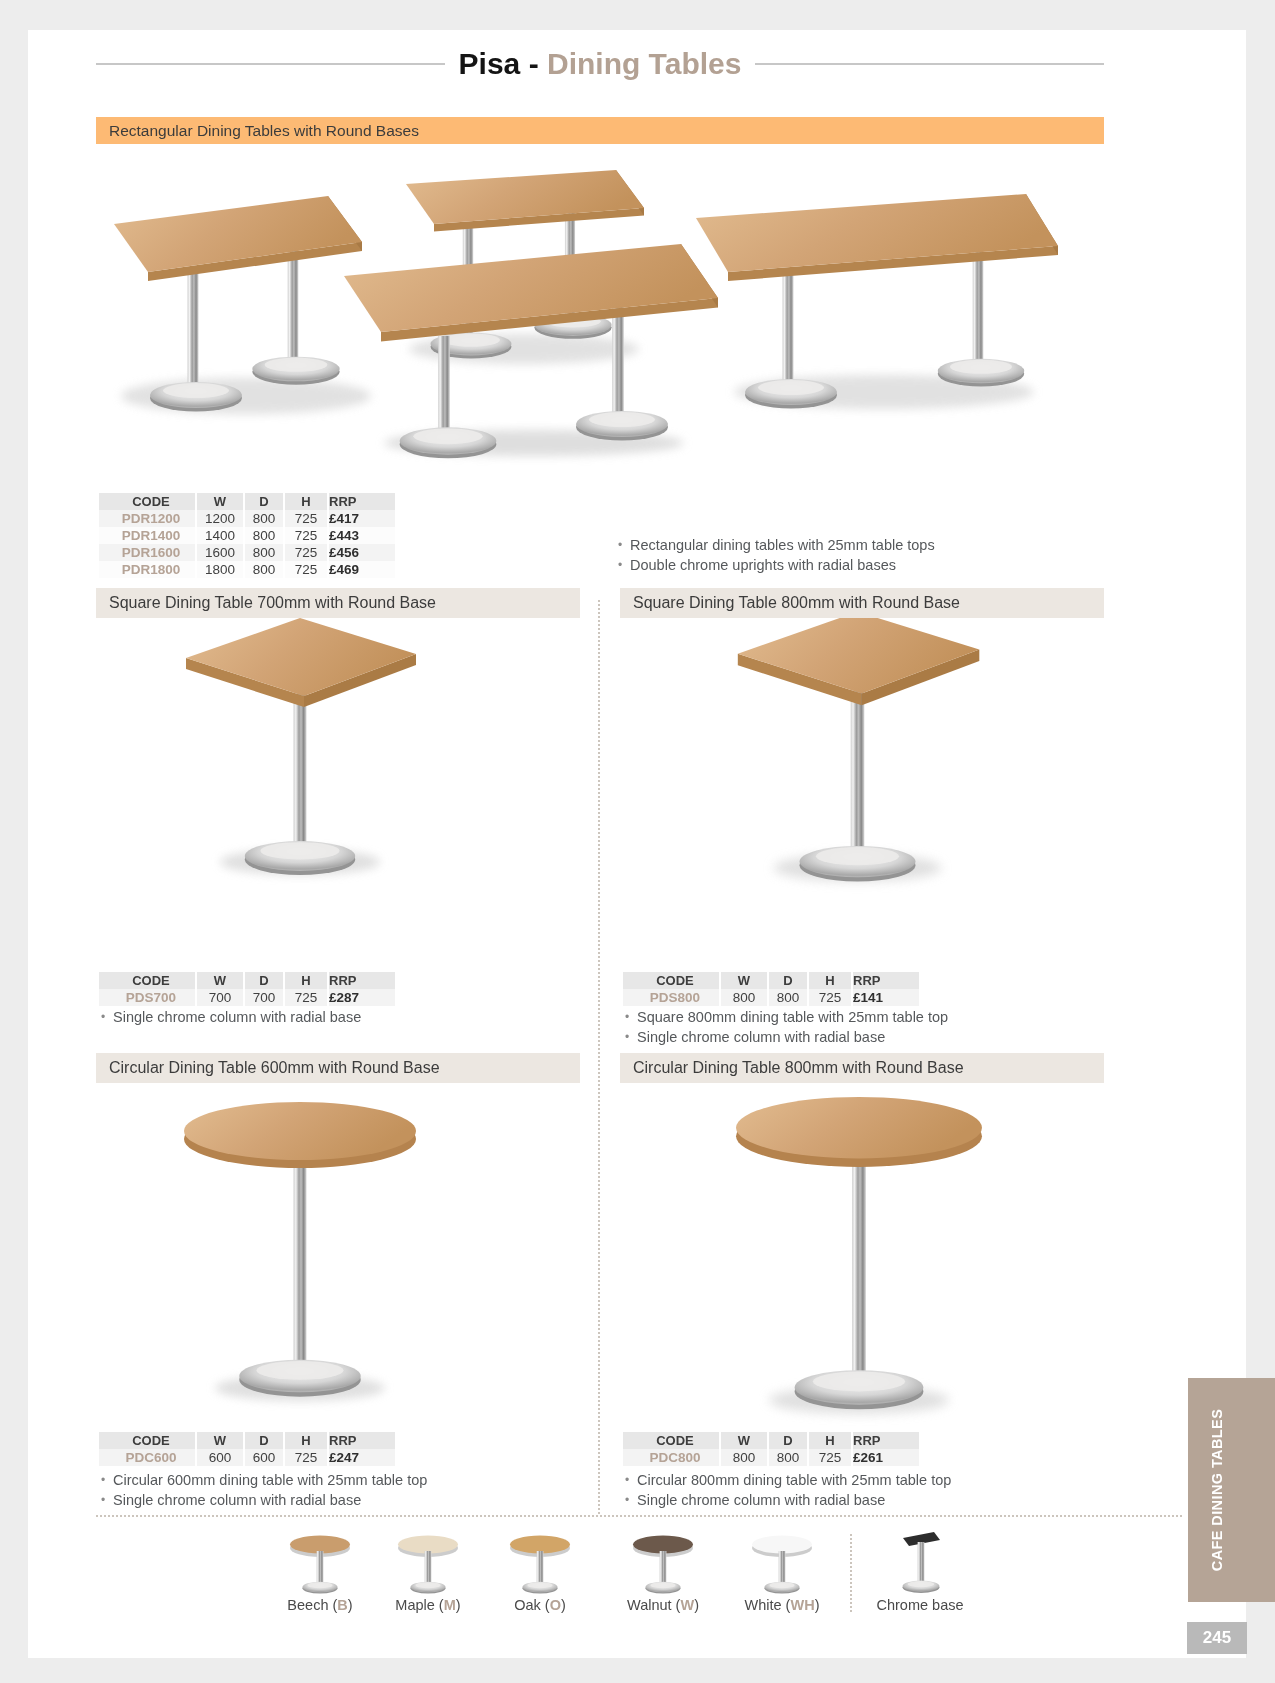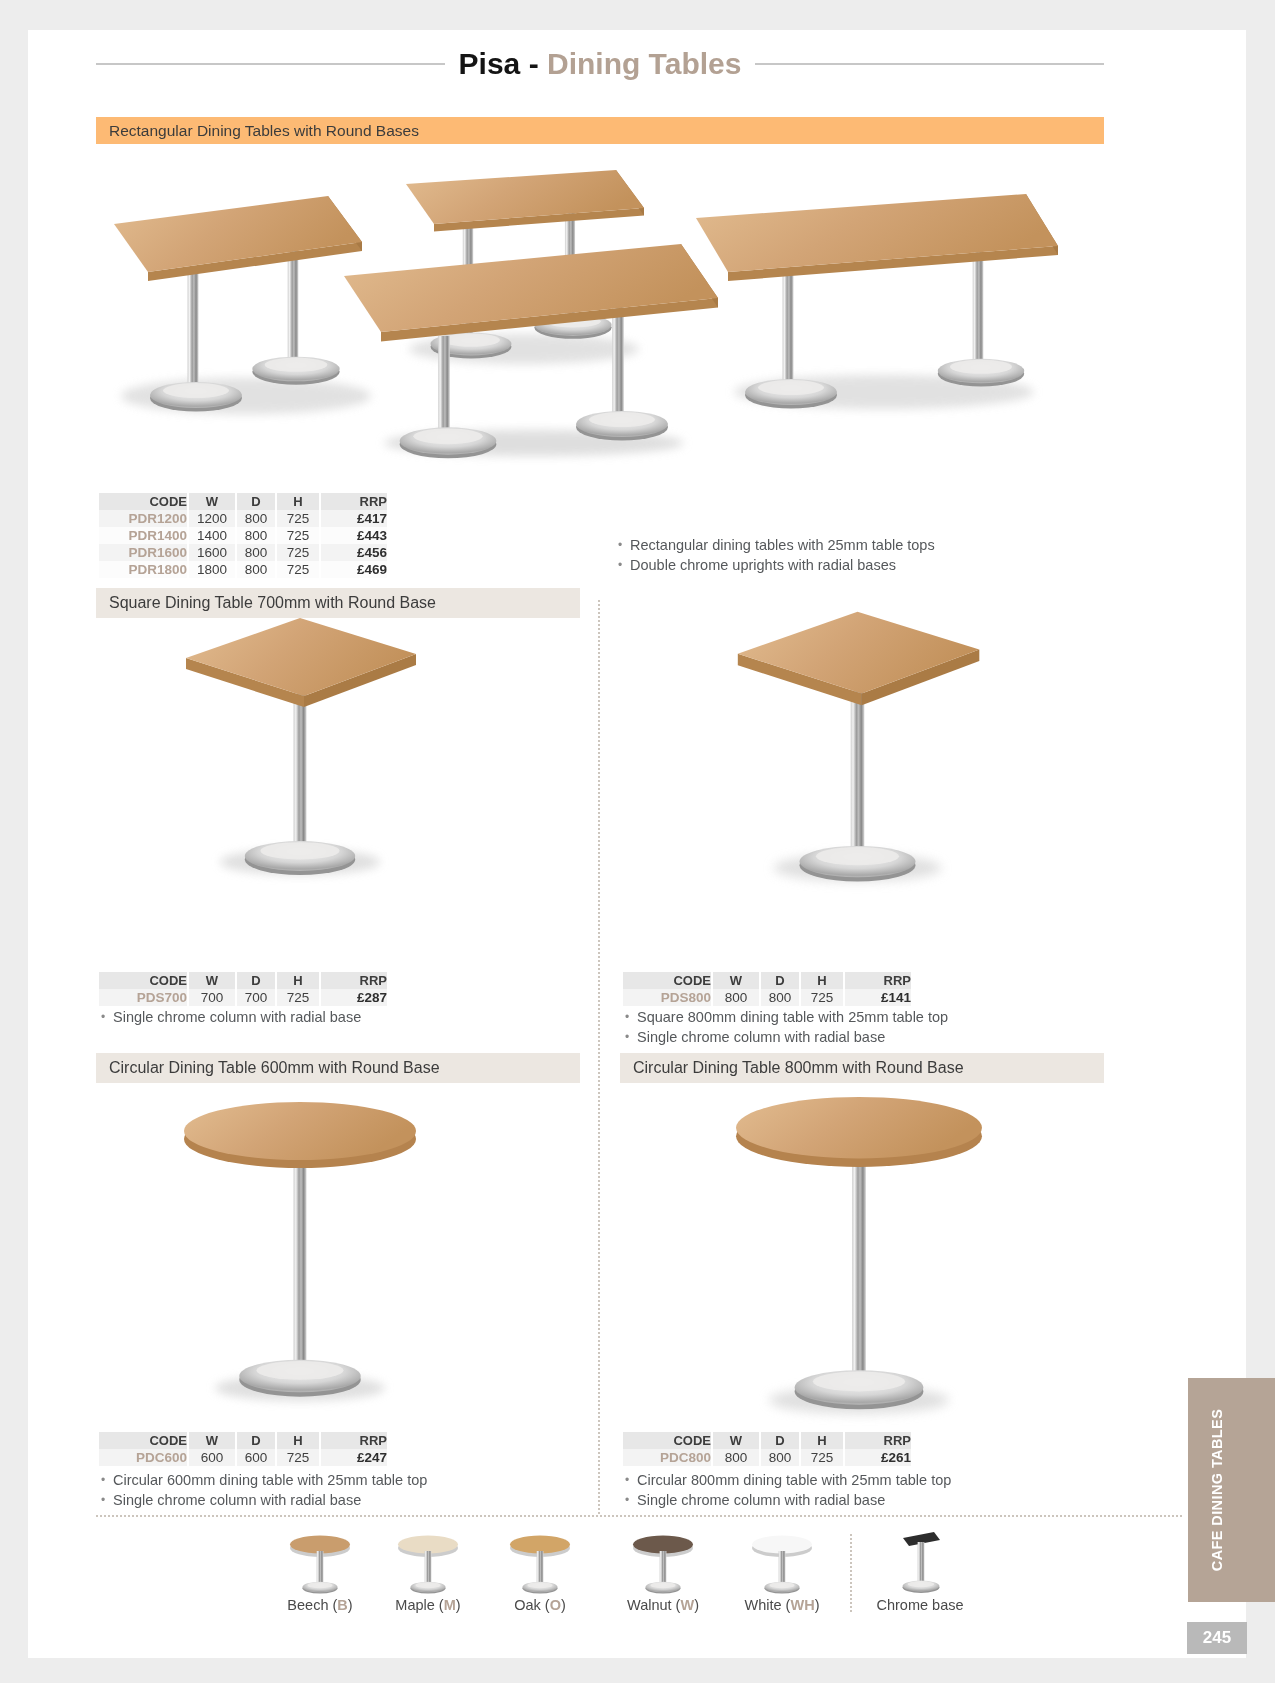--- a/index.html
+++ b/index.html
@@ -19,25 +19,25 @@
   
   .secbar{background:#fdba74;color:#3c3c3c;font-size:15.5px;line-height:27px;height:27px;padding-left:13px;}
   .secbar2{background:#ece7e1;color:#3c3c3c;font-size:16px;line-height:30px;height:30px;padding-left:13px;}
 
   
   table.spec{border-collapse:collapse;font-size:13.5px;}
   table.spec th{background:#e7e7e7;font-weight:bold;color:#3d3d3d;font-size:13px;height:17px;padding:0;border-right:2px solid #fff;}
   table.spec td{height:17px;padding:0;color:#414141;border-right:2px solid #fff;}
   table.spec tbody tr:nth-child(odd) td{background:#f3f3f3;}
   table.spec tbody tr:nth-child(even) td{background:#fcfcfc;}
-  table.spec .c0{width:88px;text-align:right;padding-left:0;}
+  table.spec .c0{width:88px;text-align:center;padding-left:8px;}
   table.spec .c1{width:46px;text-align:center;}
   table.spec .c2{width:38px;text-align:center;}
   table.spec .c3{width:42px;text-align:center;}
-  table.spec .c4{width:66px;text-align:right;}
+  table.spec .c4{width:66px;text-align:left;}
   table.spec td.code{color:#b5a396;font-weight:bold;}
   table.spec td.rrp{font-weight:bold;color:#2f2f2f;}
 
   
   .blist{list-style:none;margin:0;padding:0;font-size:14.5px;color:#55585b;width:470px;}
   .blist li{line-height:19.5px;padding-left:14px;position:relative;}
   .blist li::before{content:"\2022";position:absolute;left:2px;top:0;color:#8a8a8a;font-size:12px;}
 
   
   .vdot{border-left:2px dotted #ccc5bd;width:0;}
@@ -255,20 +255,21 @@
           <td class="c4 rrp">£469</td>
         </tr>
       </tbody>
     </table>
   <ul class="blist abs" style="left:616px;top:536px;">
       <li>Rectangular dining tables with 25mm table tops</li>
       <li>Double chrome uprights with radial bases</li>
     </ul>
 
   <div class="abs secbar2" style="left:96px;top:588px;width:471px;">Square Dining Table 700mm with Round Base</div>
+  <div class="abs secbar2" style="left:620px;top:588px;width:471px;">Square Dining Table 800mm with Round Base</div>
 
   <table class="spec abs" style="left:99px;top:972px;">
       <thead>
         <tr>
           <th class="c0">CODE</th>
           <th class="c1">W</th>
           <th class="c2">D</th>
           <th class="c3">H</th>
           <th class="c4">RRP</th>
         </tr>

